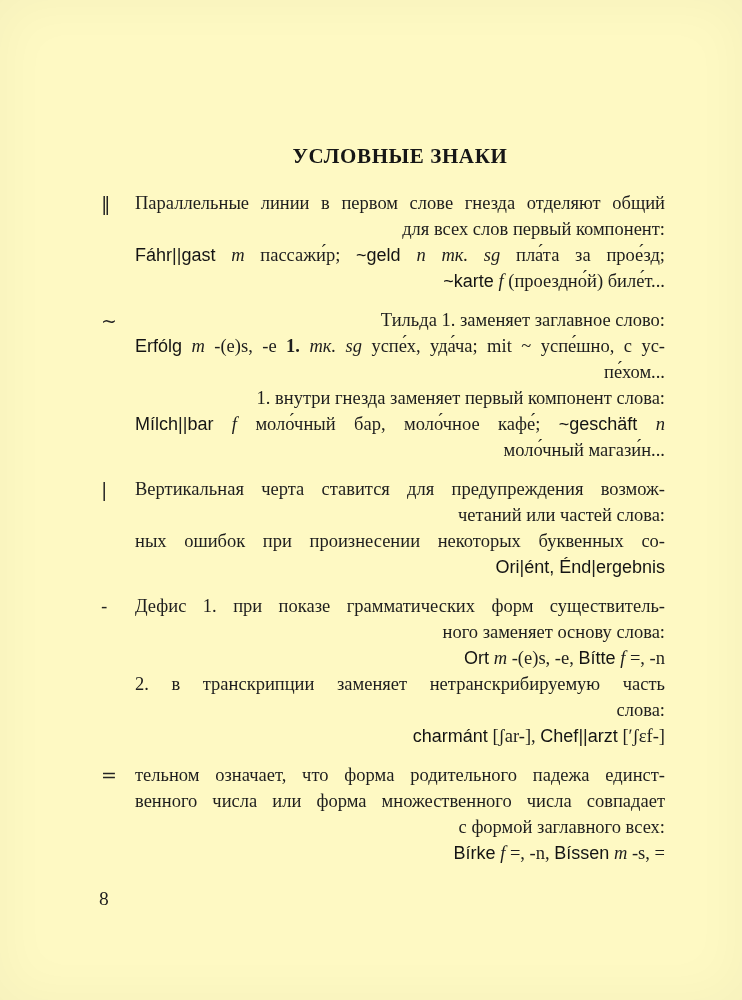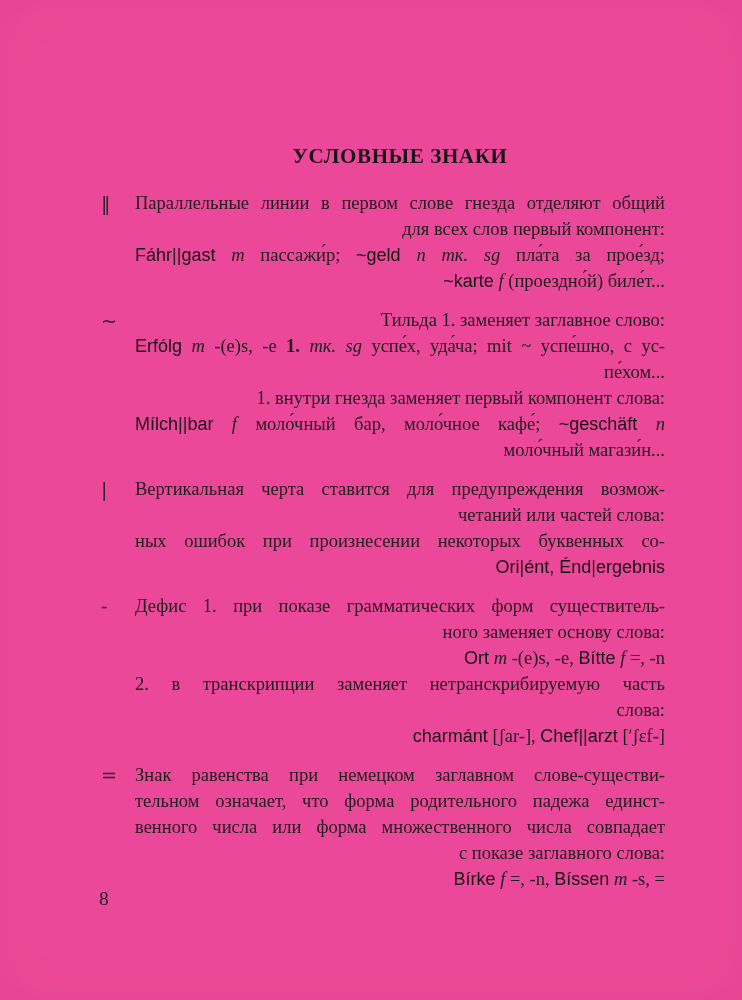--- a/index.html
+++ b/index.html
@@ -4,21 +4,21 @@
 <style>
   html, body { margin: 0; padding: 0; }
   body {
     width: 742px; height: 1000px;
     background: #f4f4f2;
     font-family: "Liberation Serif", "DejaVu Serif", serif;
   }
   .page {
     position: relative;
     width: 742px; height: 1000px;
-    background: #ec4899;
+    background: #fef9c3;
     color: #1e1e1e;
     box-shadow: inset 0 0 55px rgba(0,0,0,0.04);
     overflow: hidden;
   }
   .title {
     margin: 0 77px 0 135px;
     padding-top: 143px;
     text-align: center;
     font-size: 21px;
     line-height: 26px;
@@ -115,22 +115,21 @@
           <div class="line"><span class="b">Ort</span><span class="i"> m </span><span class="r">-(e)s, -e, </span><span class="b">Bítte</span><span class="i"> f </span><span class="r">=, -n</span></div>
           <div class="line just"><span class="r">2. в транскрипции заменяет нетранскрибируемую часть</span></div>
           <div class="line"><span class="r">слова:</span></div>
           <div class="line"><span class="b">charmánt</span><span class="r"> [ʃar-], </span><span class="b">Chef</span><span class="t">||</span><span class="b">arzt</span><span class="r"> [ʹʃɛf-]</span></div>
         </div>
   </div>
 
   <div class="entry">
     <span class="sym">=</span>
     <div class="lines">
-          <div class="line just"><span class="r">Знак равенства при немецком заглавном слове-существи-</span></div>
           <div class="line just"><span class="r">тельном означает, что форма родительного падежа единст-</span></div>
           <div class="line just"><span class="r">венного числа или форма множественного числа совпадает</span></div>
-          <div class="line"><span class="r">с показе заглавного слова:</span></div>
+          <div class="line"><span class="r">с формой заглавного всех:</span></div>
           <div class="line"><span class="b">Bírke</span><span class="i"> f </span><span class="r">=, -n, </span><span class="b">Bíssen</span><span class="i"> m </span><span class="r">-s, =</span></div>
         </div>
   </div>
 </div>
   <div class="pageno">8</div>
 </div>
 
 </body></html>

